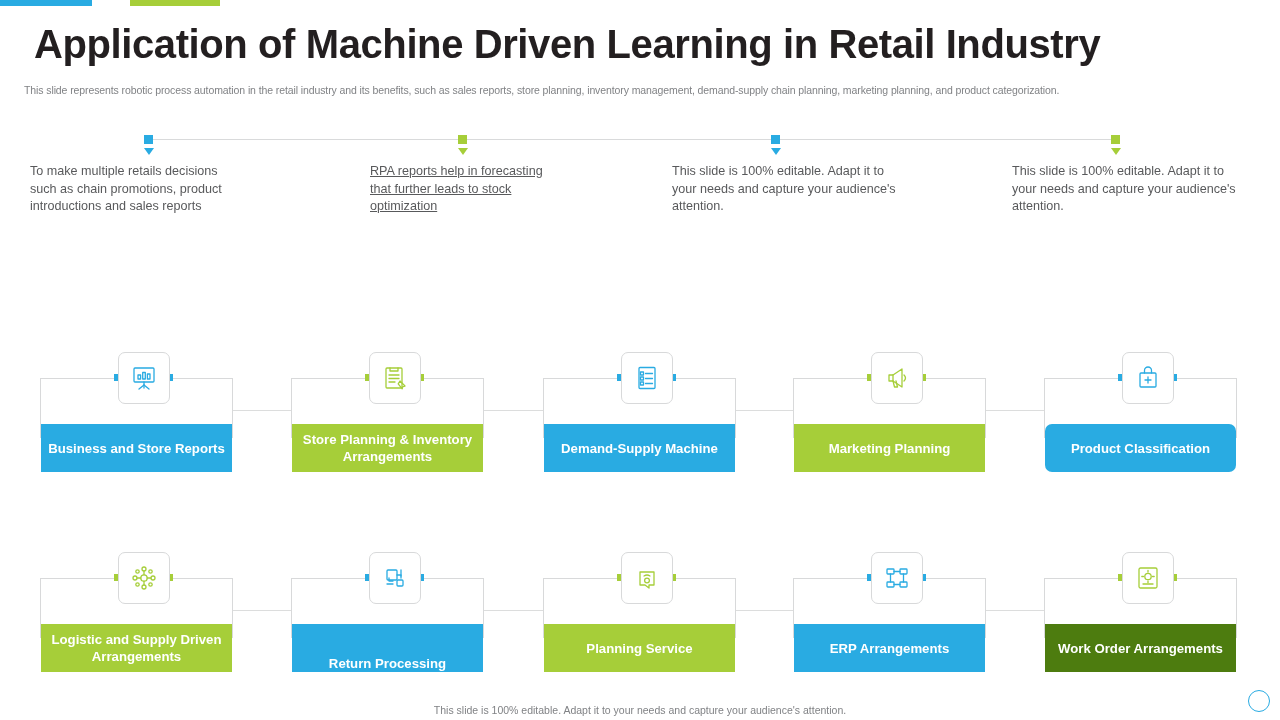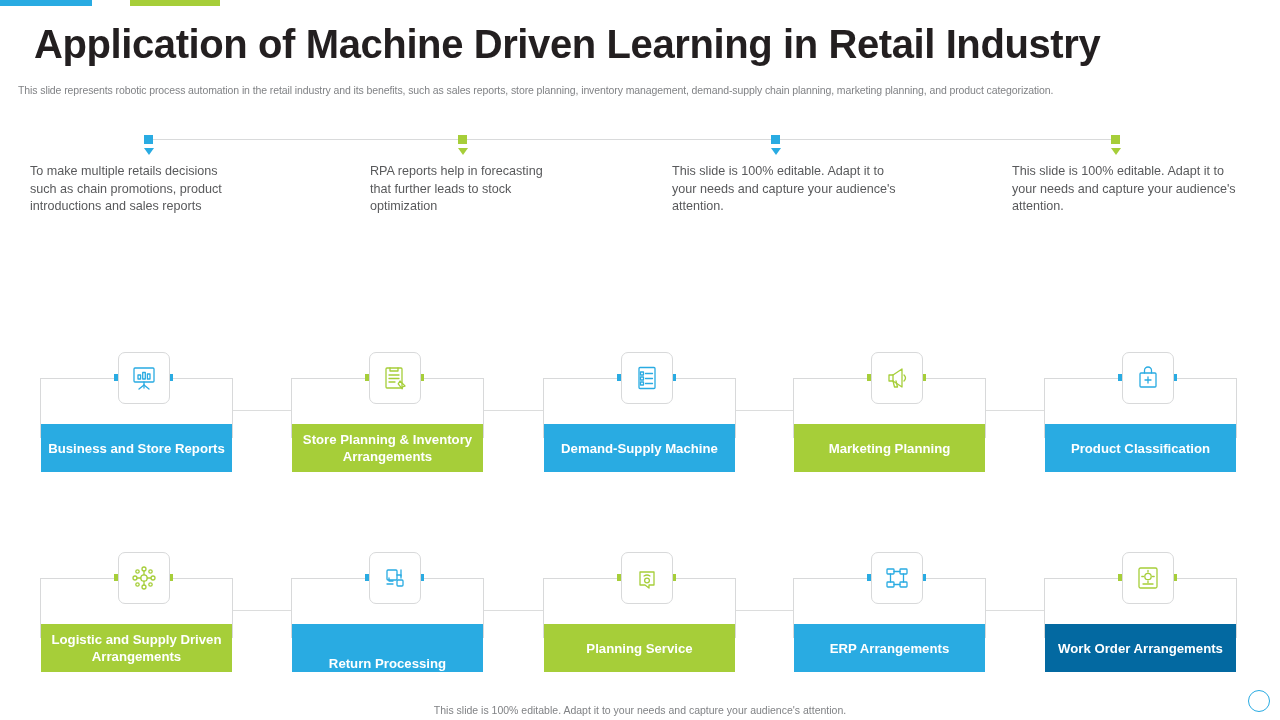--- a/index.html
+++ b/index.html
@@ -40,21 +40,21 @@
     left: 34px;
     top: 22px;
     font-size: 40px;
     font-weight: bold;
     color: #231f20;
     letter-spacing: -0.4px;
     white-space: nowrap;
   }
   .subtitle {
     position: absolute;
-    left: 18px;
+    left: 24px;
     top: 84px;
     width: 1215px;
     font-size: 10.5px;
     color: #808285;
     letter-spacing: -0.1px;
     white-space: nowrap;
   }
 
   
   .timeline {
@@ -187,21 +187,21 @@
 <div class="timeline"></div>
 <div id="timeline-nodes">
     <div class="tl-node" style="left: 144px; top: 135px;">
       <div class="tl-square" style="background: rgb(41, 171, 226);"></div>
       <div class="tl-caret" style="border-top-color: rgb(41, 171, 226);"></div>
       <div class="tl-text" style="left: -114px; width: 200px;">To make multiple retails decisions such as chain promotions, product introductions and sales reports</div>
     </div>
     <div class="tl-node" style="left: 458px; top: 135px;">
       <div class="tl-square" style="background: rgb(166, 206, 57);"></div>
       <div class="tl-caret" style="border-top-color: rgb(166, 206, 57);"></div>
-      <div class="tl-text" style="left: -88px; width: 195px;">RPA reports help in forecasting that further leads to stock optimization</div>
+      <div class="tl-text" style="left: -88px; width: 195px; text-decoration: underline;">RPA reports help in forecasting that further leads to stock optimization</div>
     </div>
     <div class="tl-node" style="left: 771px; top: 135px;">
       <div class="tl-square" style="background: rgb(41, 171, 226);"></div>
       <div class="tl-caret" style="border-top-color: rgb(41, 171, 226);"></div>
       <div class="tl-text" style="left: -99px; width: 225px;">This slide is 100% editable. Adapt it to your needs and capture your audience's attention.</div>
     </div>
     <div class="tl-node" style="left: 1111px; top: 135px;">
       <div class="tl-square" style="background: rgb(166, 206, 57);"></div>
       <div class="tl-caret" style="border-top-color: rgb(166, 206, 57);"></div>
       <div class="tl-text" style="left: -99px; width: 228px;">This slide is 100% editable. Adapt it to your needs and capture your audience's attention.</div>
@@ -290,21 +290,21 @@
       <div class="icon-dot left" style="background: rgb(41, 171, 226);"></div>
       <div class="icon-dot right" style="background: rgb(41, 171, 226);"></div>
       <div class="icon-box">
         <svg width="28" height="28" viewBox="0 0 28 28">
           <rect x="6" y="9" width="16" height="14" rx="1" stroke="#29ABE2" fill="none" stroke-width="1.3" stroke-linecap="round" stroke-linejoin="round"></rect>
           <path d="M10.5 9 L10.5 6.5 a3.5 3.5 0 0 1 7 0 L17.5 9" stroke="#29ABE2" fill="none" stroke-width="1.3" stroke-linecap="round" stroke-linejoin="round"></path>
           <line x1="14" y1="13" x2="14" y2="19" stroke="#29ABE2" fill="none" stroke-width="1.3" stroke-linecap="round" stroke-linejoin="round"></line>
           <line x1="11" y1="16" x2="17" y2="16" stroke="#29ABE2" fill="none" stroke-width="1.3" stroke-linecap="round" stroke-linejoin="round"></line>
         </svg>
       </div>
-      <div class="label-bar" style="background: rgb(41, 171, 226);">
+      <div class="label-bar" style="background: rgb(41, 171, 226); border-radius: 7px;">
         <span>Product Classification</span>
       </div>
     </div>
     <div class="card" style="left: 40px; top: 578px;">
       <div class="card-outline"></div>
       <div class="icon-dot left" style="background: rgb(166, 206, 57);"></div>
       <div class="icon-dot right" style="background: rgb(166, 206, 57);"></div>
       <div class="icon-box">
         <svg width="28" height="28" viewBox="0 0 28 28">
           <circle cx="14" cy="14" r="3.2" stroke="#A6CE39" fill="none" stroke-width="1.3" stroke-linecap="round" stroke-linejoin="round"></circle>
@@ -388,20 +388,20 @@
       <div class="icon-dot left" style="background: rgb(166, 206, 57);"></div>
       <div class="icon-dot right" style="background: rgb(166, 206, 57);"></div>
       <div class="icon-box">
         <svg width="28" height="28" viewBox="0 0 28 28">
           <rect x="5" y="4" width="18" height="20" rx="1.5" stroke="#A6CE39" fill="none" stroke-width="1.3" stroke-linecap="round" stroke-linejoin="round"></rect>
           <circle cx="14" cy="12.5" r="3.2" stroke="#A6CE39" fill="none" stroke-width="1.3" stroke-linecap="round" stroke-linejoin="round"></circle>
           <path d="M14 8 L14 6.3 M14 18.7 L14 17 M9.5 12.5 L7.8 12.5 M20.2 12.5 L18.5 12.5" stroke="#A6CE39" fill="none" stroke-width="1.3" stroke-linecap="round" stroke-linejoin="round"></path>
           <line x1="9" y1="20" x2="19" y2="20" stroke="#A6CE39" fill="none" stroke-width="1.3" stroke-linecap="round" stroke-linejoin="round"></line>
         </svg>
       </div>
-      <div class="label-bar" style="background: #0369a1;">
+      <div class="label-bar" style="background: #4d7c0f;">
         <span>Work Order Arrangements</span>
       </div>
     </div>
   </div>
 
 <div class="footer-note">This slide is 100% editable. Adapt it to your needs and capture your audience's attention.</div>
 <div class="corner-circle"></div>
 
 </body></html>

